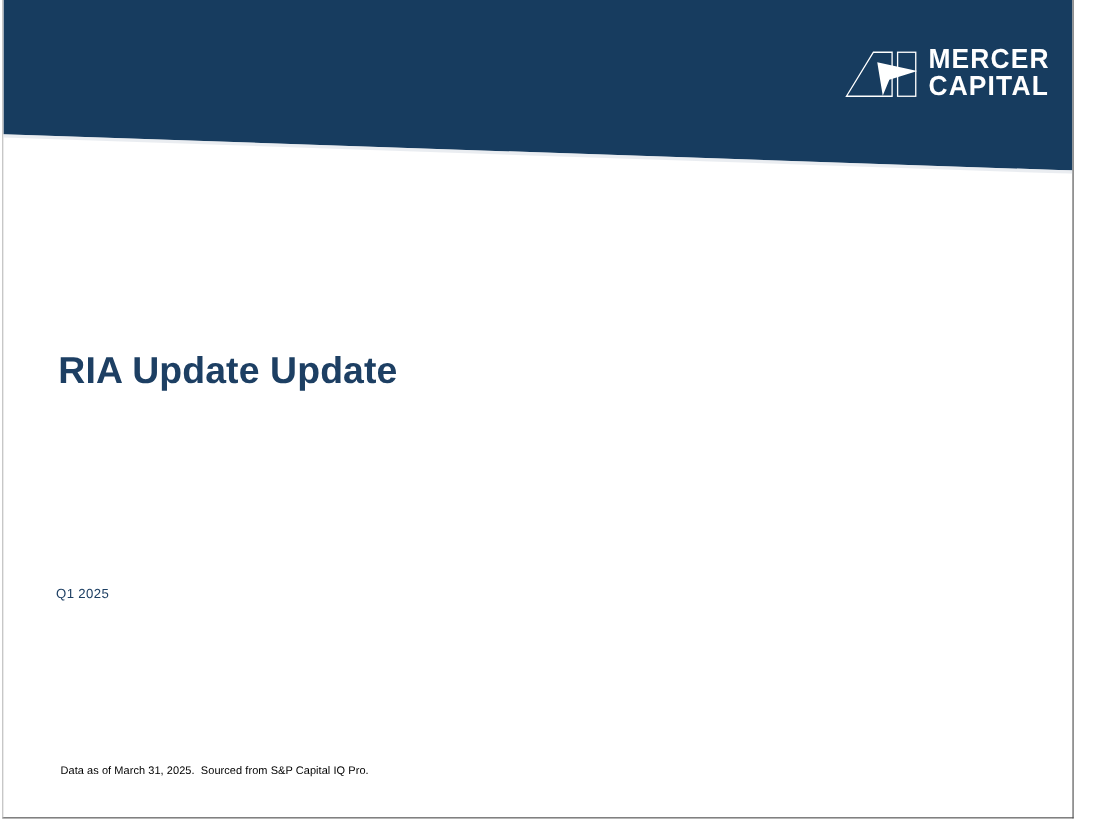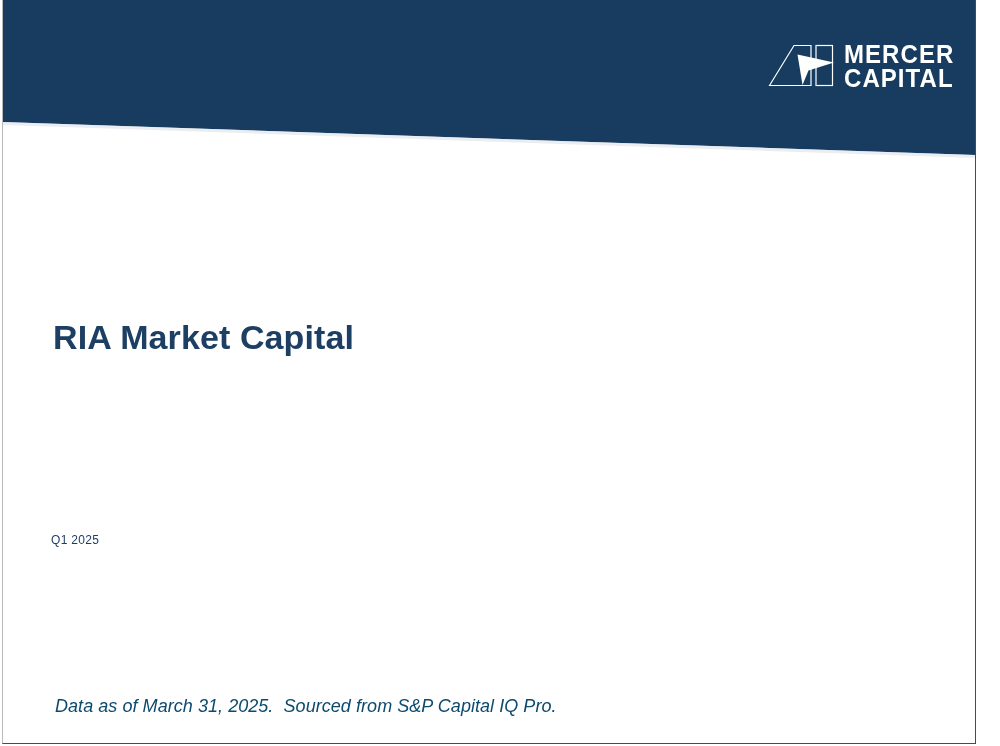--- a/index.html
+++ b/index.html
@@ -61,21 +61,21 @@
     background: #dfe4ea;
     opacity: .65;
   }
 
   
   .logo {
     position: absolute;
     right: 16px;
     top: 42px;
     display: flex;
-    align-items: flex-start;
+    align-items: flex-end;
     gap: 9px;
   }
   .logo-mark {
     width: 68px;
     height: 46px;
     display: block;
   }
   .logo-wordmark {
     display: flex;
     flex-direction: column;
@@ -115,25 +115,24 @@
     font-weight: 400;
     font-size: 12px;
     letter-spacing: 0.3px;
     white-space: nowrap;
   }
 
   .slide-source {
     position: absolute;
     left: 52px;
     top: 696px;
-    color: #0c4a6e;
+    color: #000000;
     font-family: "Liberation Sans", sans-serif;
-    font-style: italic;
     font-weight: 400;
-    font-size: 18px;
+    font-size: 10px;
     letter-spacing: 0.05px;
     white-space: pre;
   }
 </style>
 </head>
 <body>
 
 <div id="slide">
   <div class="slide-canvas">
 
@@ -148,20 +147,20 @@
         <rect x="49" y="3.5" width="16.5" height="40" fill="none" stroke="#ffffff" stroke-width="1.2"></rect>
 
         <path d="M30.5 12.5 L67 20.5 L41.5 28.5 L35.5 43 Z" fill="#ffffff"></path>
       </svg>
       <div class="logo-wordmark">
         <span>MERCER</span>
         <span>CAPITAL</span>
       </div>
     </div>
 
-    <div class="slide-title">RIA Market Capital</div>
+    <div class="slide-title">RIA Update Update</div>
 
     <div class="slide-subtitle">Q1 2025</div>
 
     <div class="slide-source">Data as of March 31, 2025.  Sourced from S&amp;P Capital IQ Pro.</div>
 
   </div>
 </div>
 
 </body></html>

